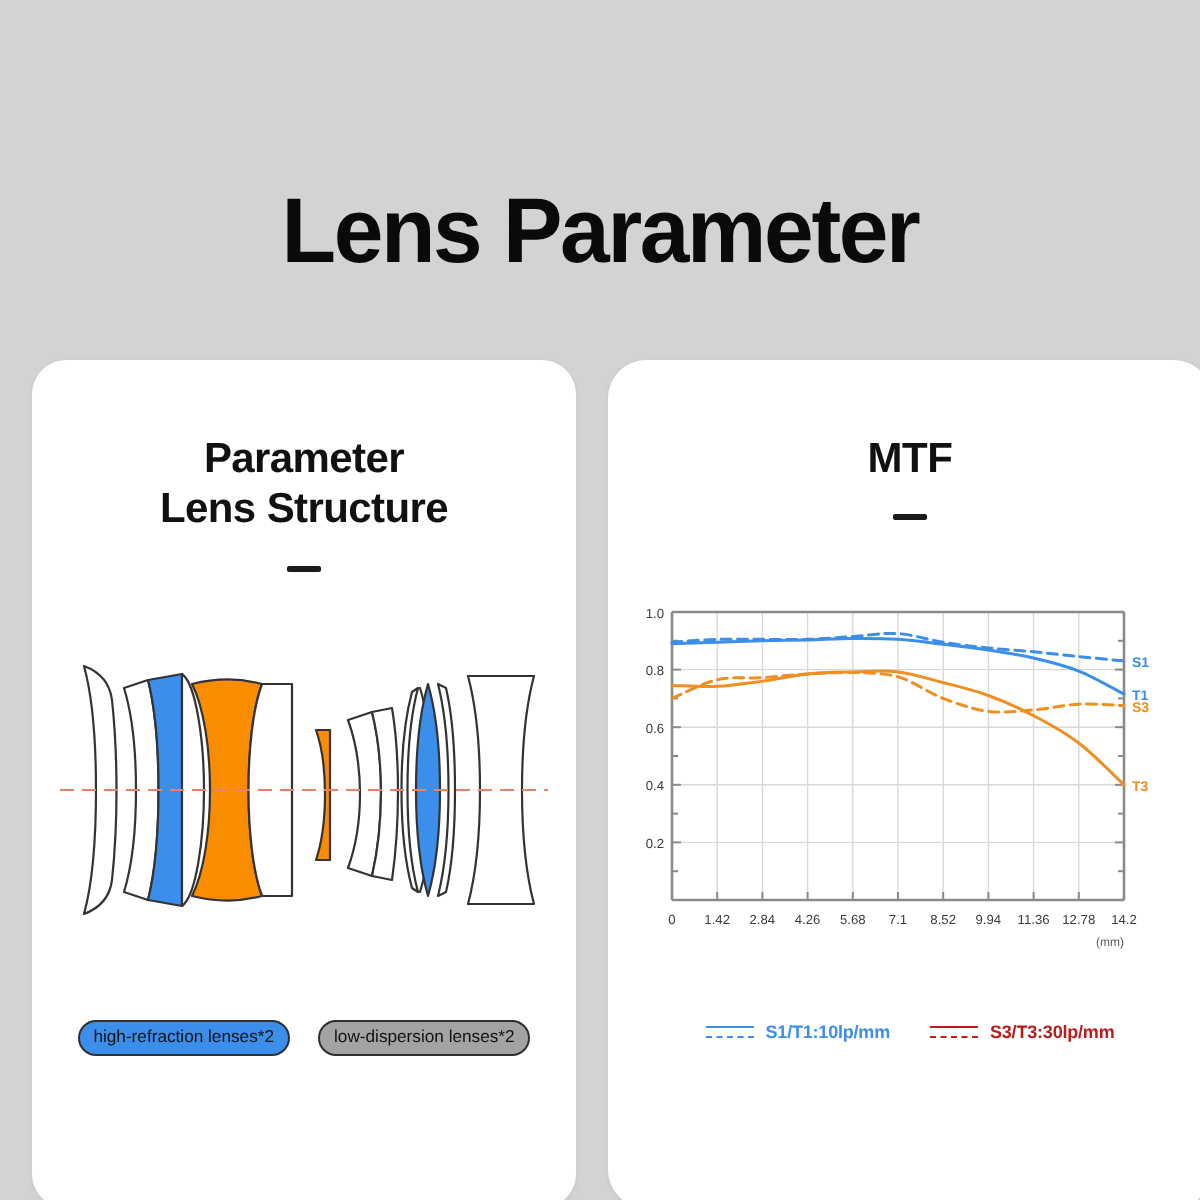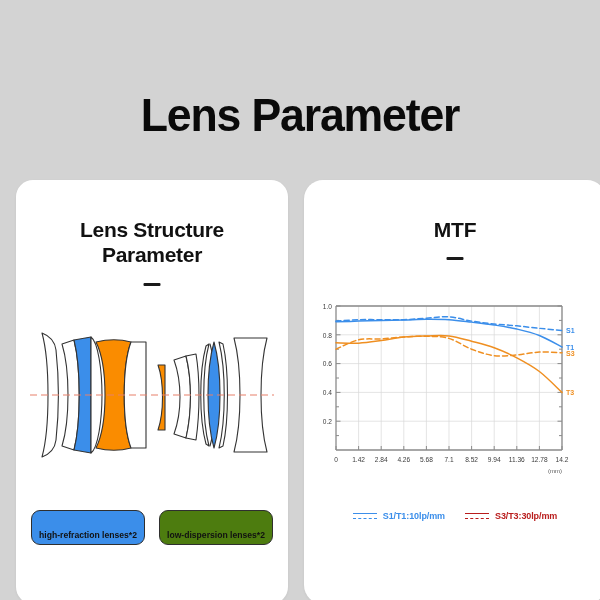--- a/index.html
+++ b/index.html
@@ -53,30 +53,29 @@
   
   .lens-wrap{position:absolute;left:12px;top:140px;width:248px;height:150px;}
 
   
   .pill-row{
     position:absolute;left:0;top:330px;width:100%;
     display:flex;justify-content:center;gap:14px;
   }
   .pill{
     border-radius:9px;
-    padding:20px 7px 4px 7px;
+    padding:3px 7px 4px 7px;
     font-size:8.6px;
     color:#111;
     white-space:nowrap;
     border:1px solid #2f2f2f;
     line-height:1;
-    font-weight:bold;
   }
   .pill-blue{background:#3b8eea;}
-  .pill-orange{background:#4d7c0f;}
+  .pill-orange{background:#a3a3a3;}
 
   
   .chart-wrap{position:absolute;left:6px;top:118px;width:268px;height:190px;}
   .chart-legend{
     position:absolute;left:0;top:330px;width:100%;
     display:flex;justify-content:center;gap:20px;align-items:center;
   }
   .leg-item{display:flex;align-items:center;gap:6px;}
   .leg-swatch{width:24px;height:11px;position:relative;}
   .leg-swatch .ln{position:absolute;left:0;width:24px;height:0;}
@@ -89,22 +88,22 @@
 </head>
 <body>
 
 <div class="page">
 
   <div class="page-title">Lens Parameter</div>
 
   <div class="card card-left">
 
     <div class="card-title">
+      <div>Parameter</div>
       <div>Lens Structure</div>
-      <div>Parameter</div>
     </div>
     <div class="title-dash"></div>
 
     <div class="lens-wrap">
       <svg viewBox="0 0 248 150" width="248" height="150">
         <g fill="#ffffff" stroke="#333333" stroke-width="1.1" stroke-linejoin="round">
 
           <path d="M14,13 C22,42 22,108 14,137 C22,134 27,128 28,120 C31,92 31,58 28,30 C27,22 22,16 14,13 Z"></path>
 
           <path d="M34,24 C42,50 42,100 34,126 L46,130 C53,102 53,48 46,20 Z"></path>

